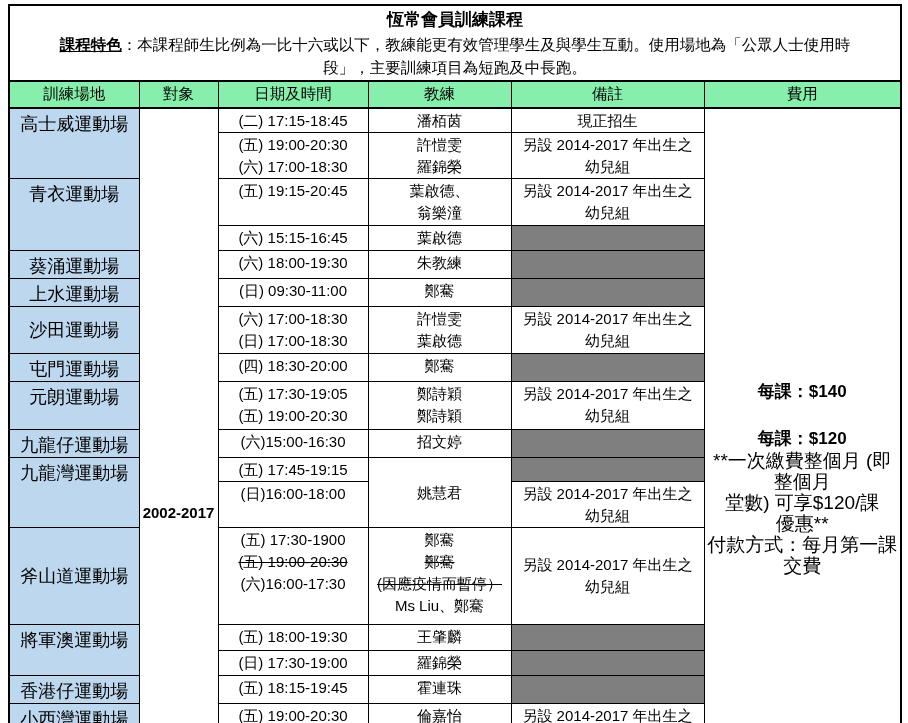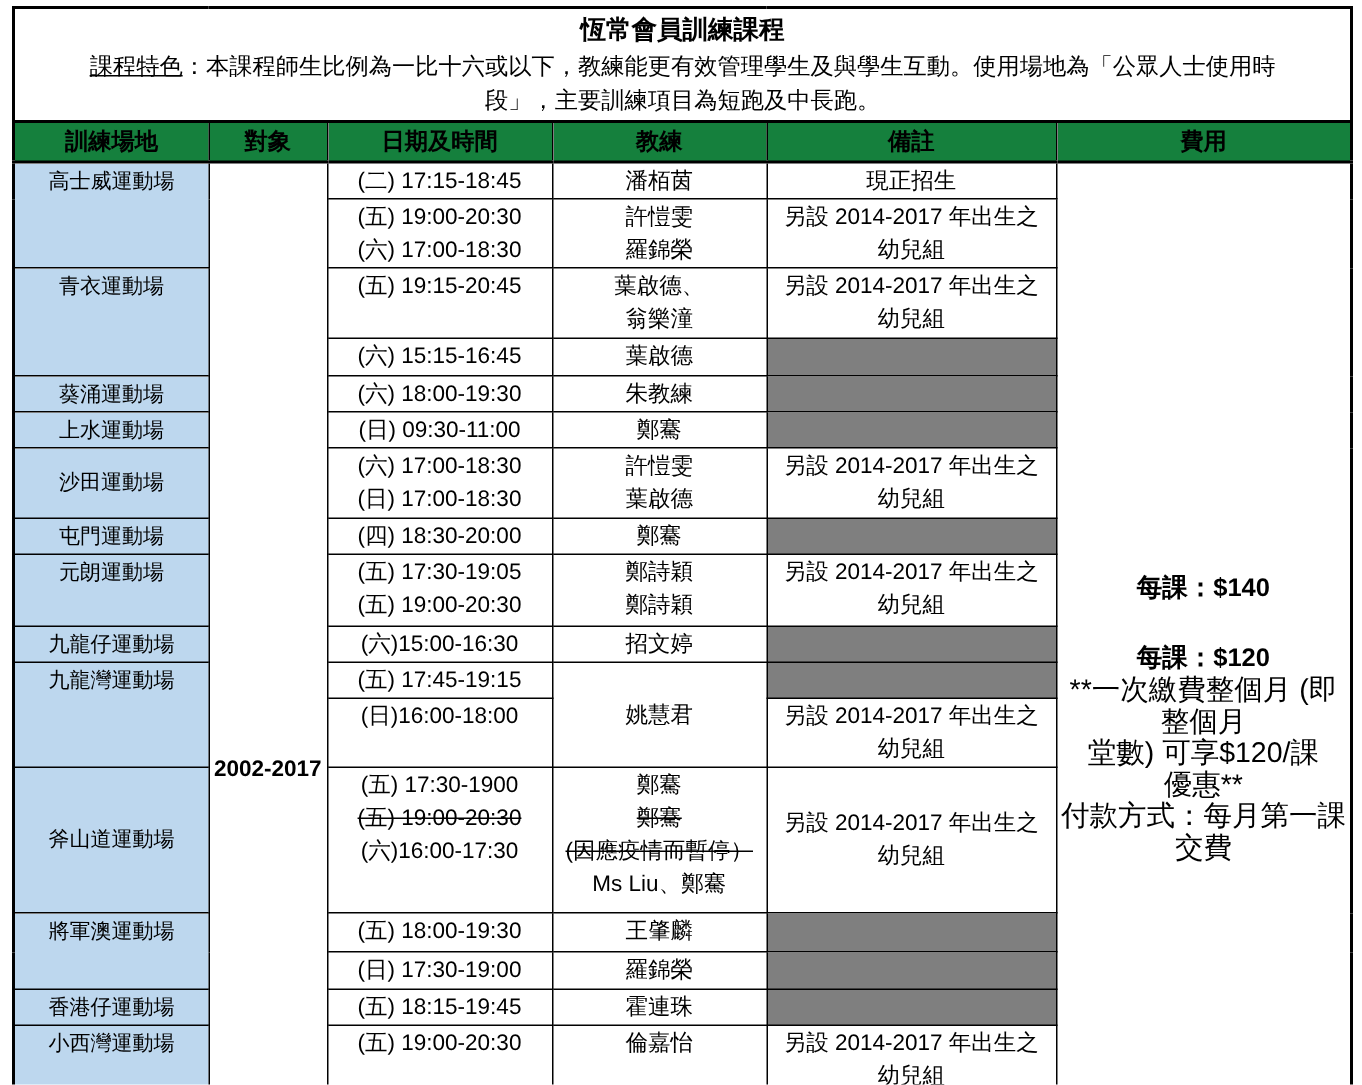--- a/index.html
+++ b/index.html
@@ -17,30 +17,30 @@
 
   .title-cell {
     border-bottom:none; height:26px; text-align:center;
     font-weight:bold; font-size:17px;
   }
   .desc-cell {
     border-top:none; border-bottom:2px solid #000;
     height:48px; text-align:center; vertical-align:middle;
     font-size:15.5px; line-height:23px;
   }
-  .desc-cell .u { text-decoration:underline; }
+  .desc-cell .u { text-decoration:underline;font-weight:bold; }
 
   .header-row th {
-    background:#15803d; height:25px; font-size:15.5px; font-weight:bold;
+    background:#86efac; height:25px; font-size:15.5px; font-weight:normal;
     border-bottom:2px solid #000; text-align:center;margin-top:41px;
   }
 
   .venue-cell {
     background:#BDD7EE; text-align:center; vertical-align:top;
-    font-size:14px; padding-top:3px;
+    font-size:18px; padding-top:3px;
   }
   .venue-cell.vmid { vertical-align:middle; padding-top:0;margin-left:16px; }
 
   .time-cell, .coach-cell, .remark-cell {
     text-align:center; vertical-align:top; font-size:15px; padding-top:1px;
     background:#ffffff;
   }
   .coach-cell.vmid { vertical-align:middle; padding-top:0; }
   .line { line-height:22px; white-space:nowrap; }
   .strike { text-decoration:line-through; }

